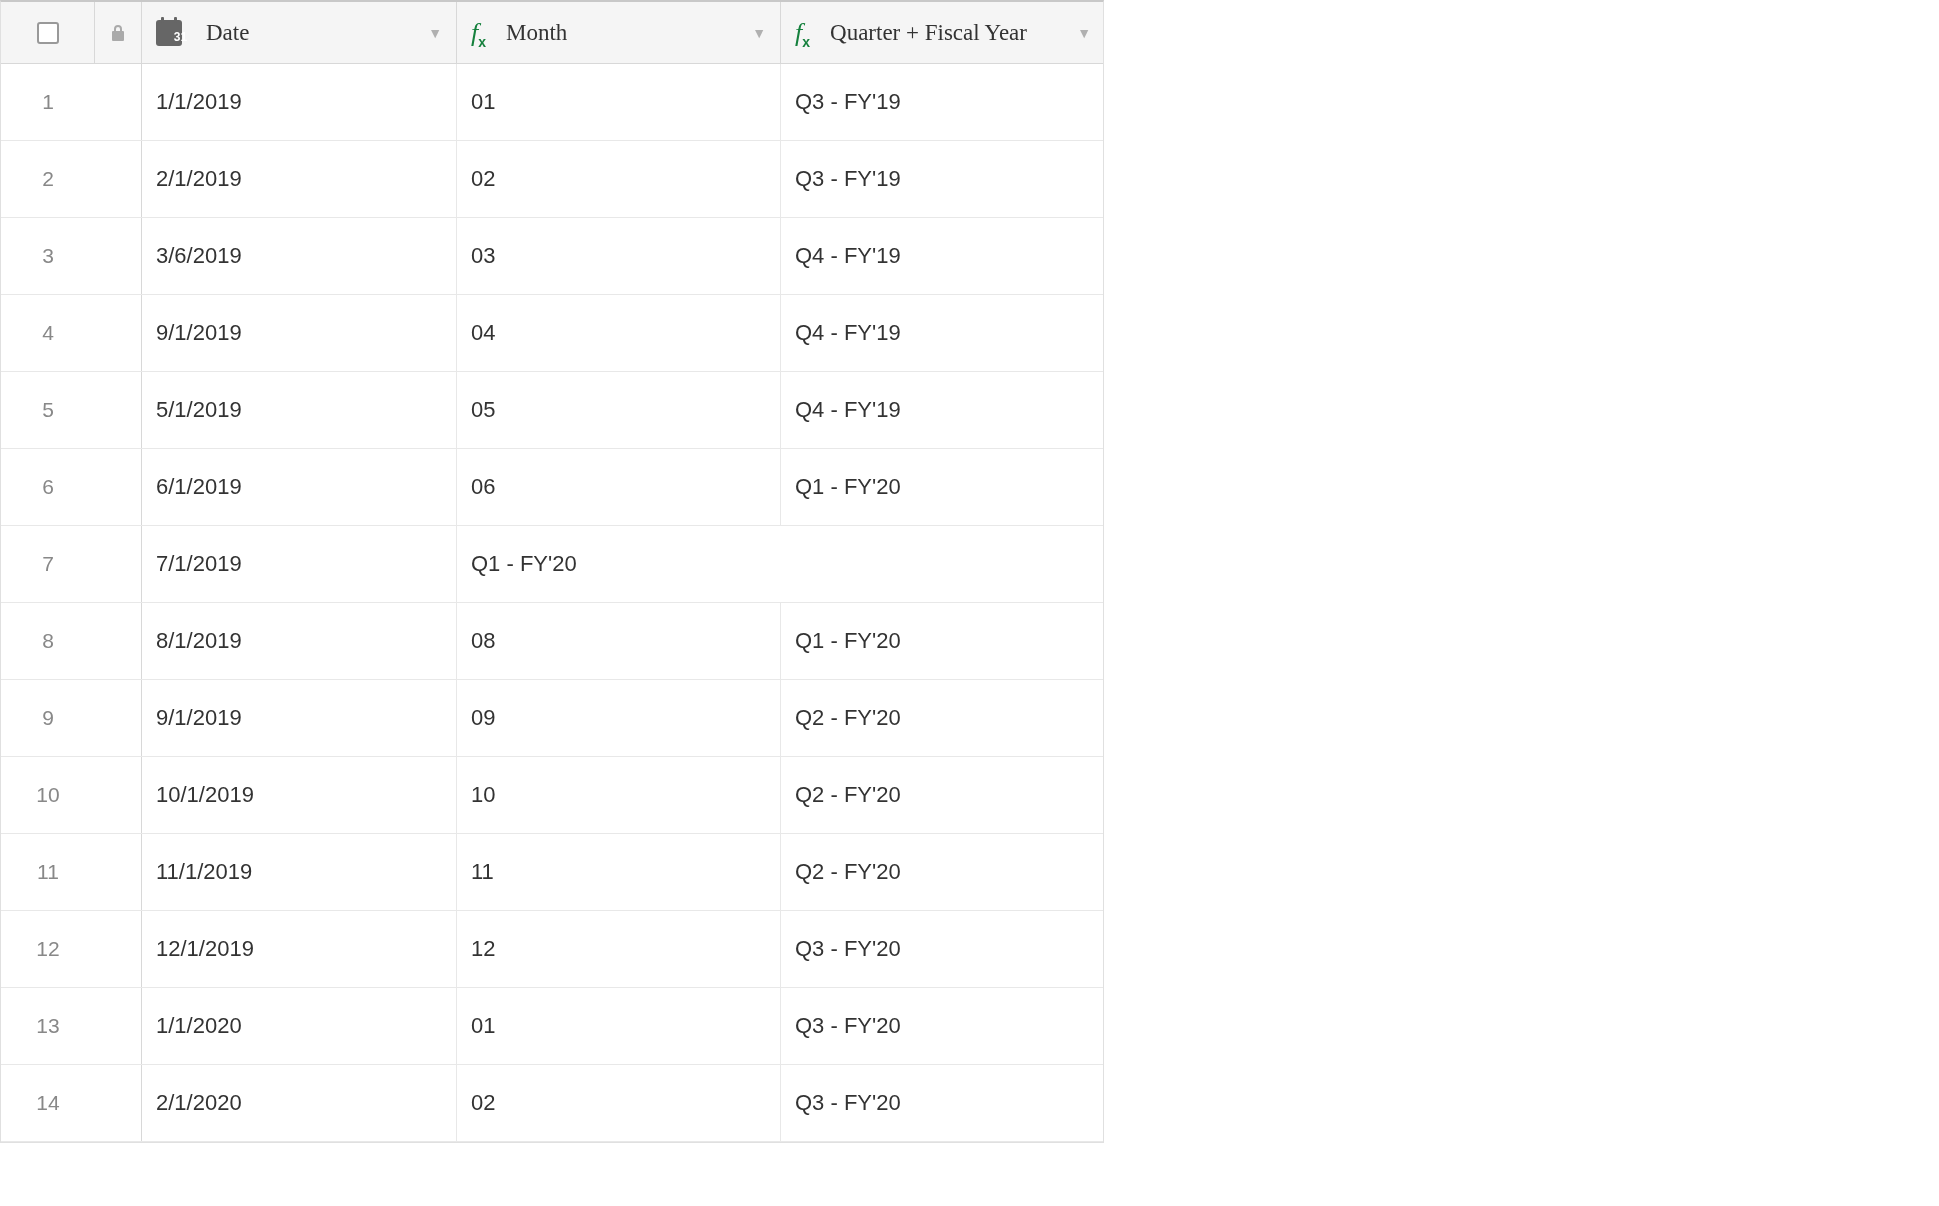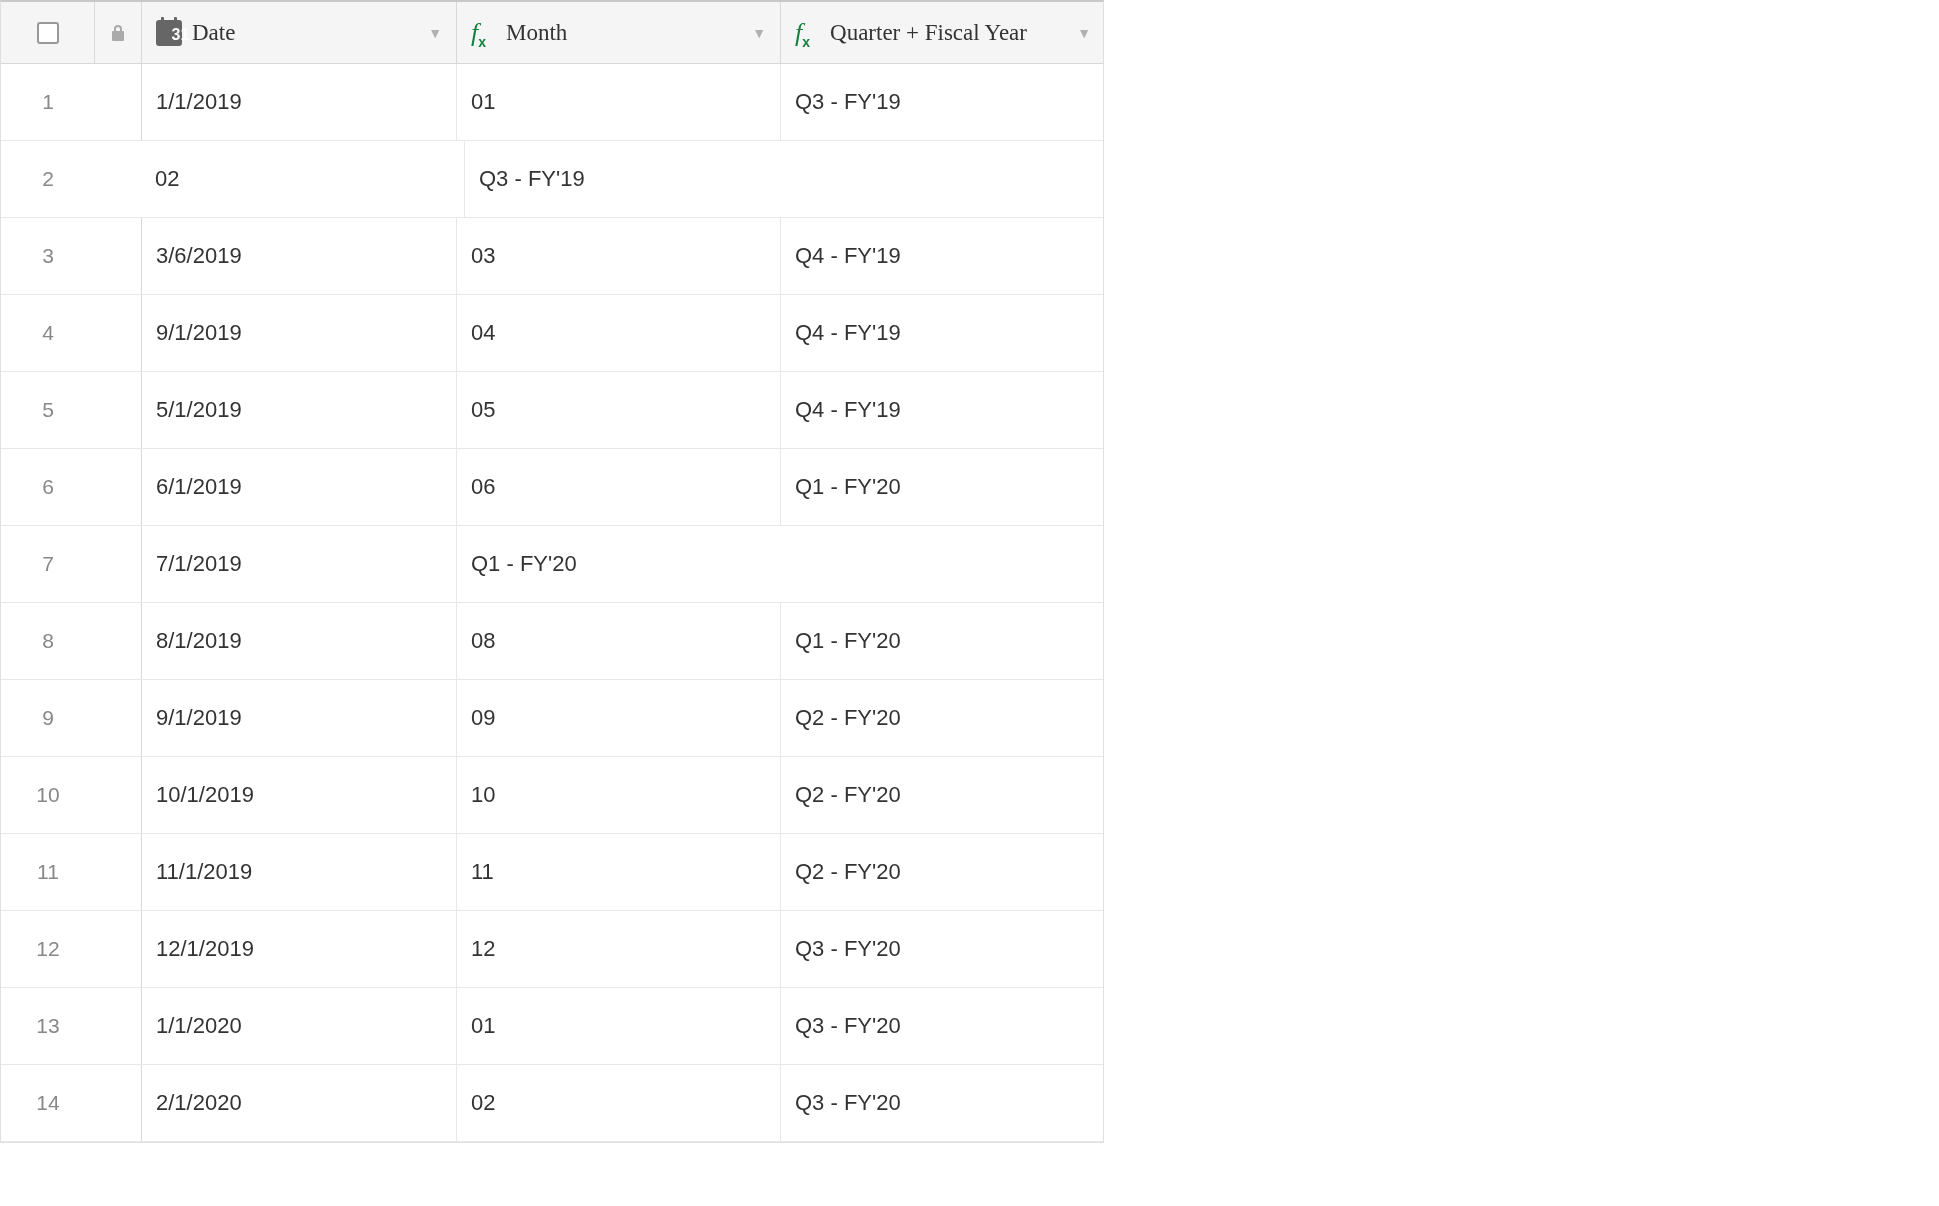--- a/index.html
+++ b/index.html
@@ -77,24 +77,24 @@
     }
     .cal-icon {
       background: #666;
       color: #fff;
       width: 26px;
       height: 26px;
       border-radius: 3px;
       display: flex;
       align-items: flex-end;
       justify-content: center;
-      font-size: 16px;
+      font-size: 12px;
       font-weight: bold;
       padding-bottom: 2px;
-      margin-right: 10px;
+      margin-right: 24px;
       position: relative;
       padding-left: 23px;
     }
     .cal-icon::before {
       content: "";
       position: absolute;
       top: -3px;
       left: 5px;
       width: 3px;
       height: 6px;
@@ -213,20 +213,21 @@
       <div class="data-row">
         <div class="data-cell row-num-col">1</div>
         <div class="data-cell lock-col"></div>
         <div class="data-cell date-col">1/1/2019</div>
         <div class="data-cell month-col">01</div>
         <div class="data-cell quarter-col">Q3 - FY'19</div>
       </div>
       <div class="data-row">
         <div class="data-cell row-num-col">2</div>
         <div class="data-cell lock-col"></div>
+        <div class="data-cell date-col">2/1/2019</div>
         <div class="data-cell month-col">02</div>
         <div class="data-cell quarter-col">Q3 - FY'19</div>
       </div>
       <div class="data-row">
         <div class="data-cell row-num-col">3</div>
         <div class="data-cell lock-col"></div>
         <div class="data-cell date-col">3/6/2019</div>
         <div class="data-cell month-col">03</div>
         <div class="data-cell quarter-col">Q4 - FY'19</div>
       </div>

